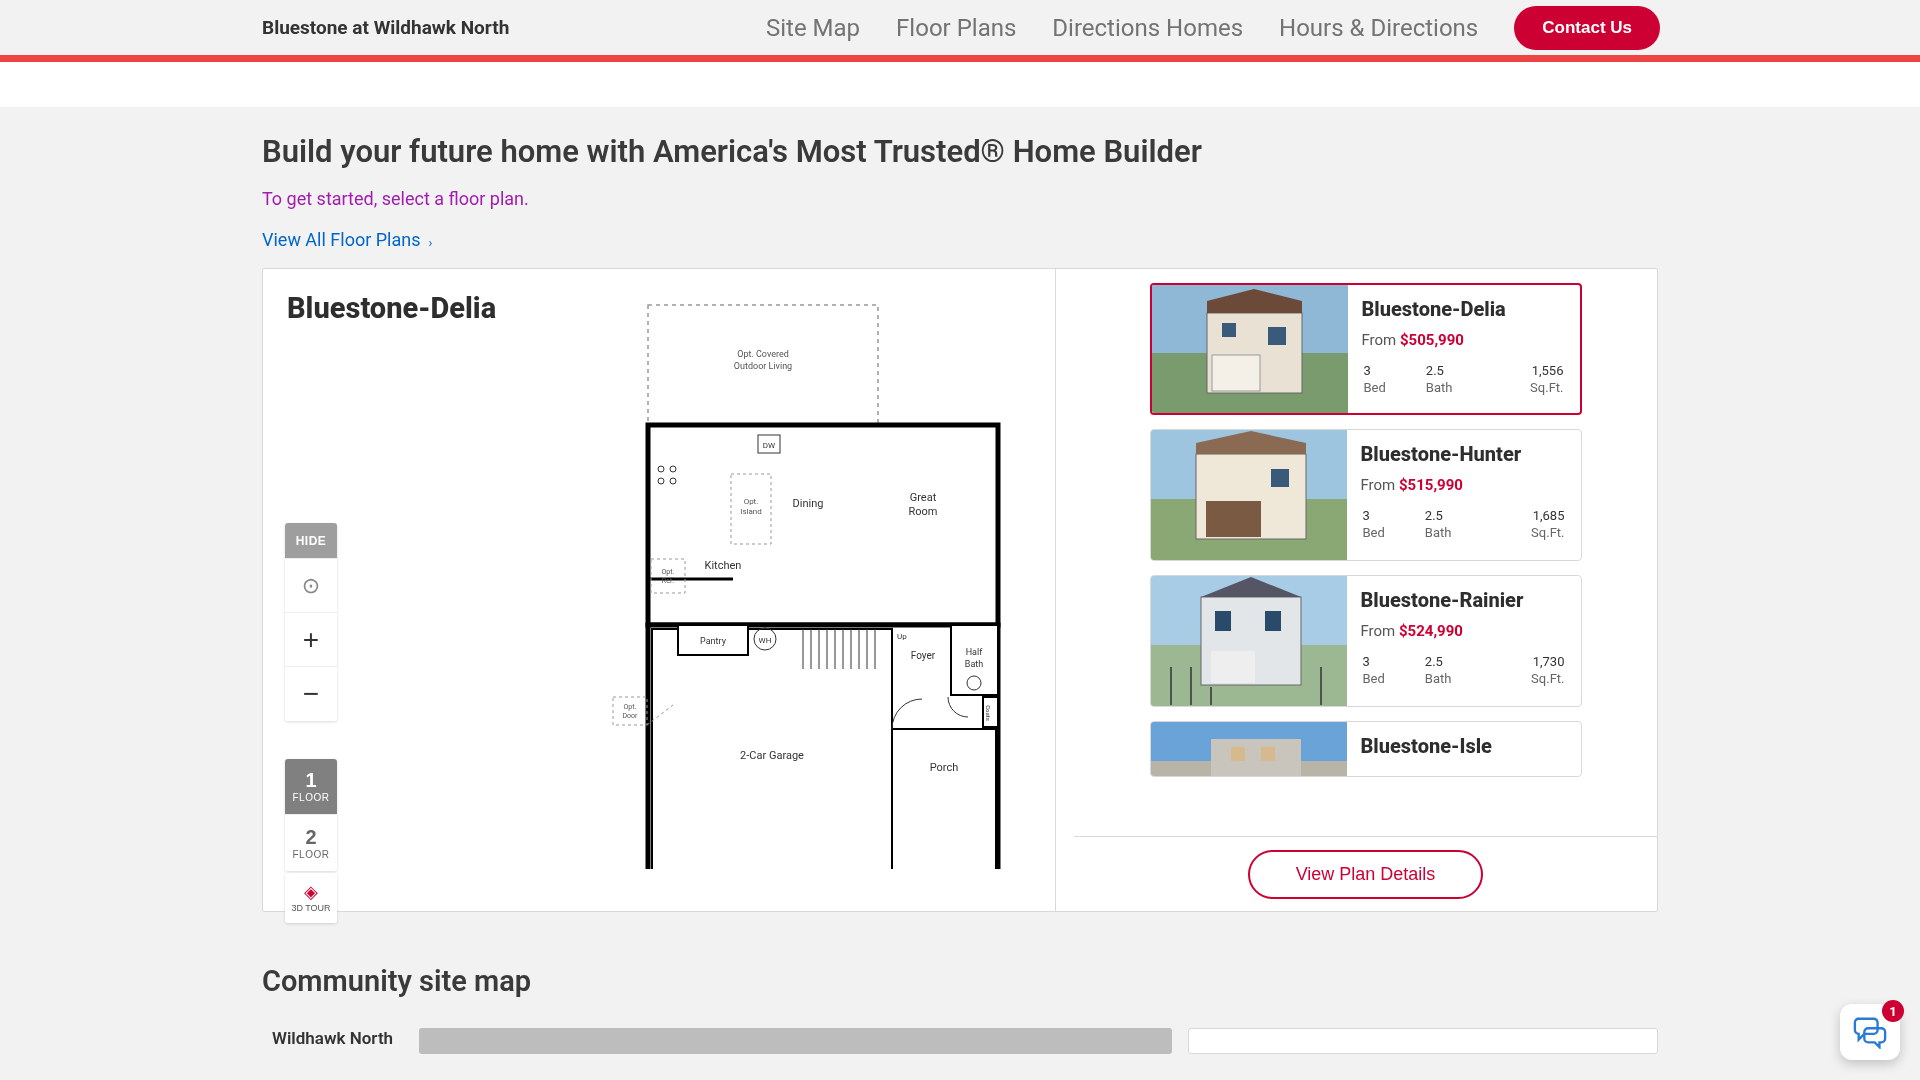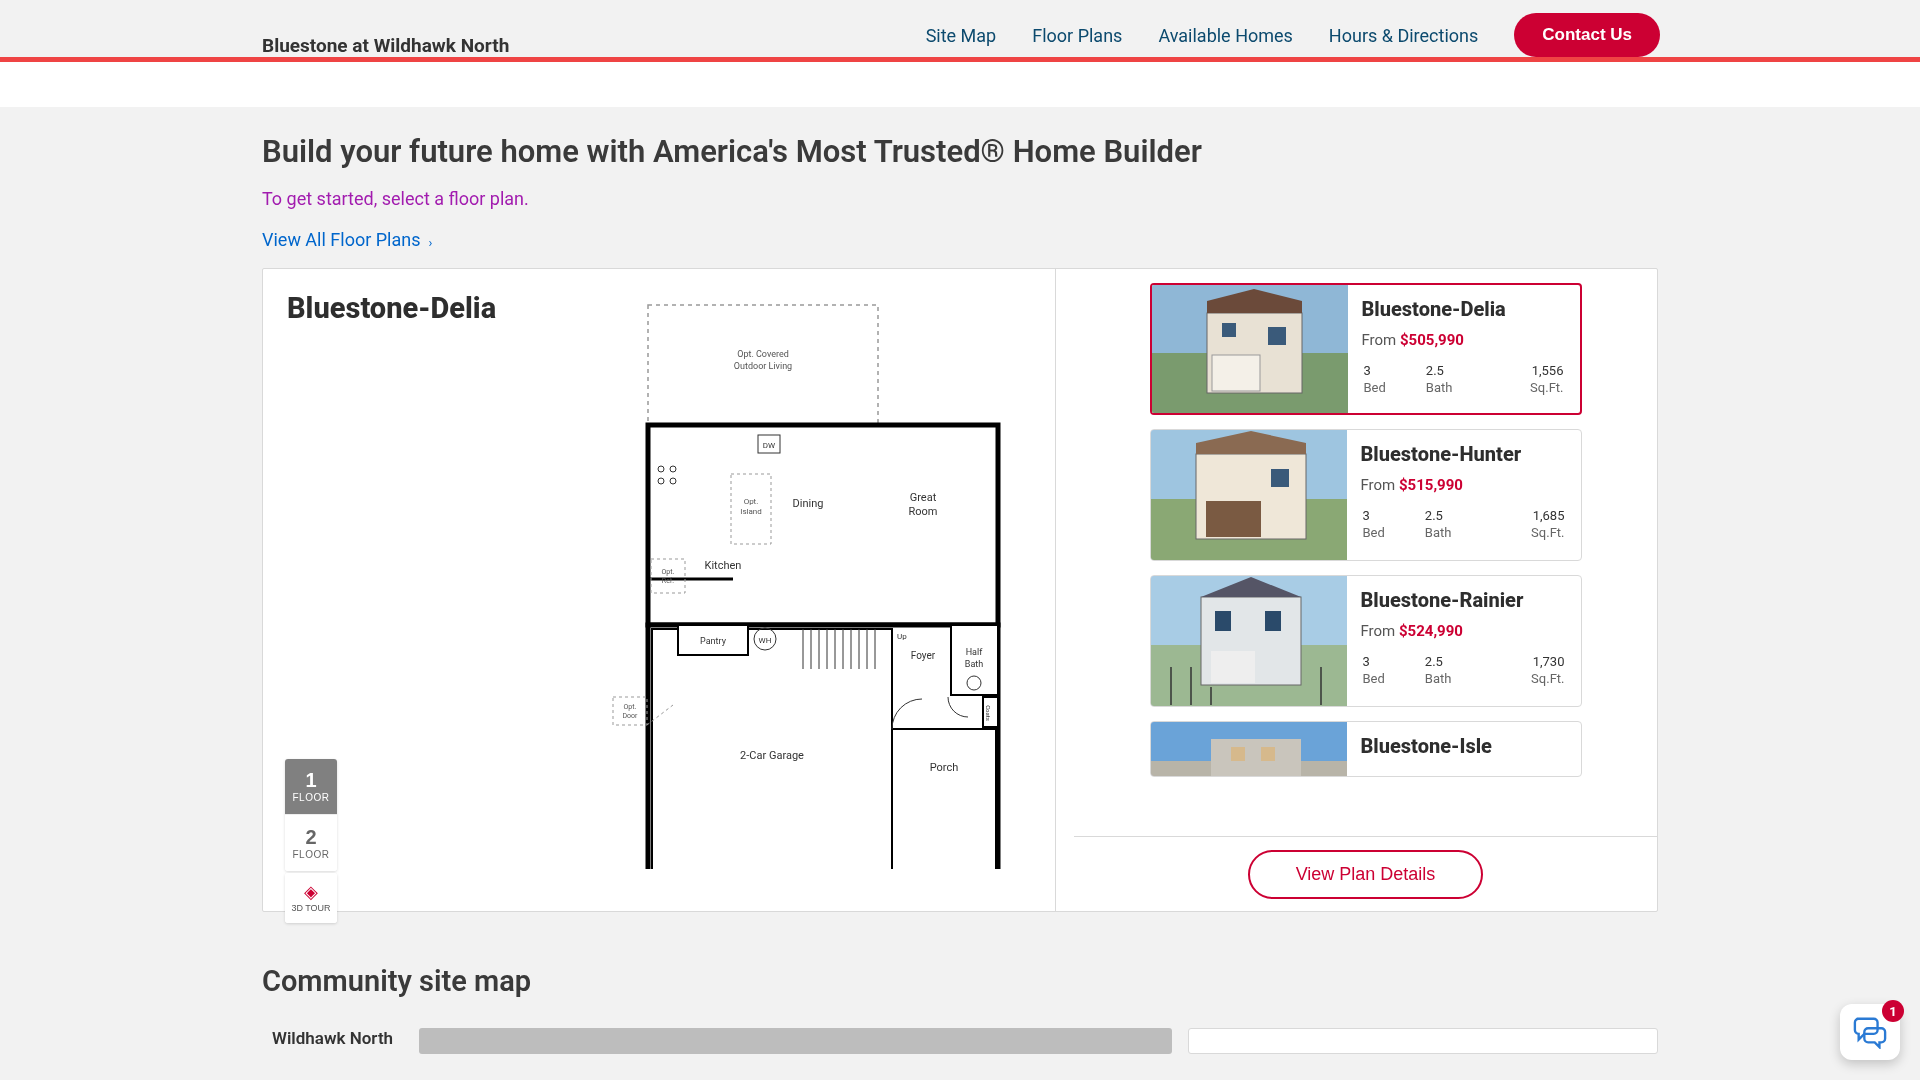--- a/index.html
+++ b/index.html
@@ -9,30 +9,30 @@
   color: #333;
   width: 1920px;
   height: 1080px;
   overflow: hidden;
   position: relative;
 }
 
 
 .header {
   background: #f2f2f2;
-  border-bottom: 5px solid #ef4444;
+  border-bottom: 7px solid #ef4444;
   height: 62px;
   display: flex;
-  align-items: flex-end;
+  align-items: center;
   justify-content: space-between;
   padding: 0 260px 0 262px;
 }
 .brand { font-weight: 700; font-size: 19px; color: #333; }
 .nav { display: flex; align-items: center; gap: 36px; }
-.nav-link { color: #0c4a6e; font-size: 18px; cursor: pointer; }
+.nav-link { color: #737373; font-size: 24px; cursor: pointer; }
 .contact-btn {
   background: #cc0033;
   color: #fff;
   border-radius: 999px;
   padding: 12px 28px;
   font-weight: 700;
   font-size: 17px;
   cursor: pointer;
   border: none;
 }
@@ -186,21 +186,21 @@
 }
 </style>
 </head>
 <body>
 
 <div class="header">
   <div class="brand">Bluestone at Wildhawk North</div>
   <div class="nav">
     <span class="nav-link">Site Map</span>
     <span class="nav-link">Floor Plans</span>
-    <span class="nav-link">Available Homes</span>
+    <span class="nav-link">Directions Homes</span>
     <span class="nav-link">Hours &amp; Directions</span>
     <button class="contact-btn">Contact Us</button>
   </div>
 </div>
 <div class="whiteband"></div>
 
 <div class="intro">
   <h2 class="intro-h">Build your future home with America's Most Trusted® Home Builder</h2>
   <p class="intro-sub">To get started, select a floor plan.</p>
   <a class="view-all">
@@ -208,20 +208,32 @@
     <span class="chev">›</span>
   </a>
 </div>
 
 <div class="card-wrap">
   <div class="card">
 
     <div class="left">
       <div class="plan-title">Bluestone-Delia</div>
 
+      <div class="ctrl-stack-a">
+        <button class="ctrl-btn hide-btn">HIDE</button>
+        <button class="ctrl-btn center-btn">
+          <span>⊙</span>
+        </button>
+        <button class="ctrl-btn zoom-btn">
+          <span>+</span>
+        </button>
+        <button class="ctrl-btn zoom-btn">
+          <span>−</span>
+        </button>
+      </div>
 
       <div class="ctrl-stack-b">
         <button class="ctrl-btn floor-btn active">
           <span class="floor-num">1</span>
           <span class="floor-lbl">FLOOR</span>
         </button>
         <button class="ctrl-btn floor-btn">
           <span class="floor-num">2</span>
           <span class="floor-lbl">FLOOR</span>
         </button>

